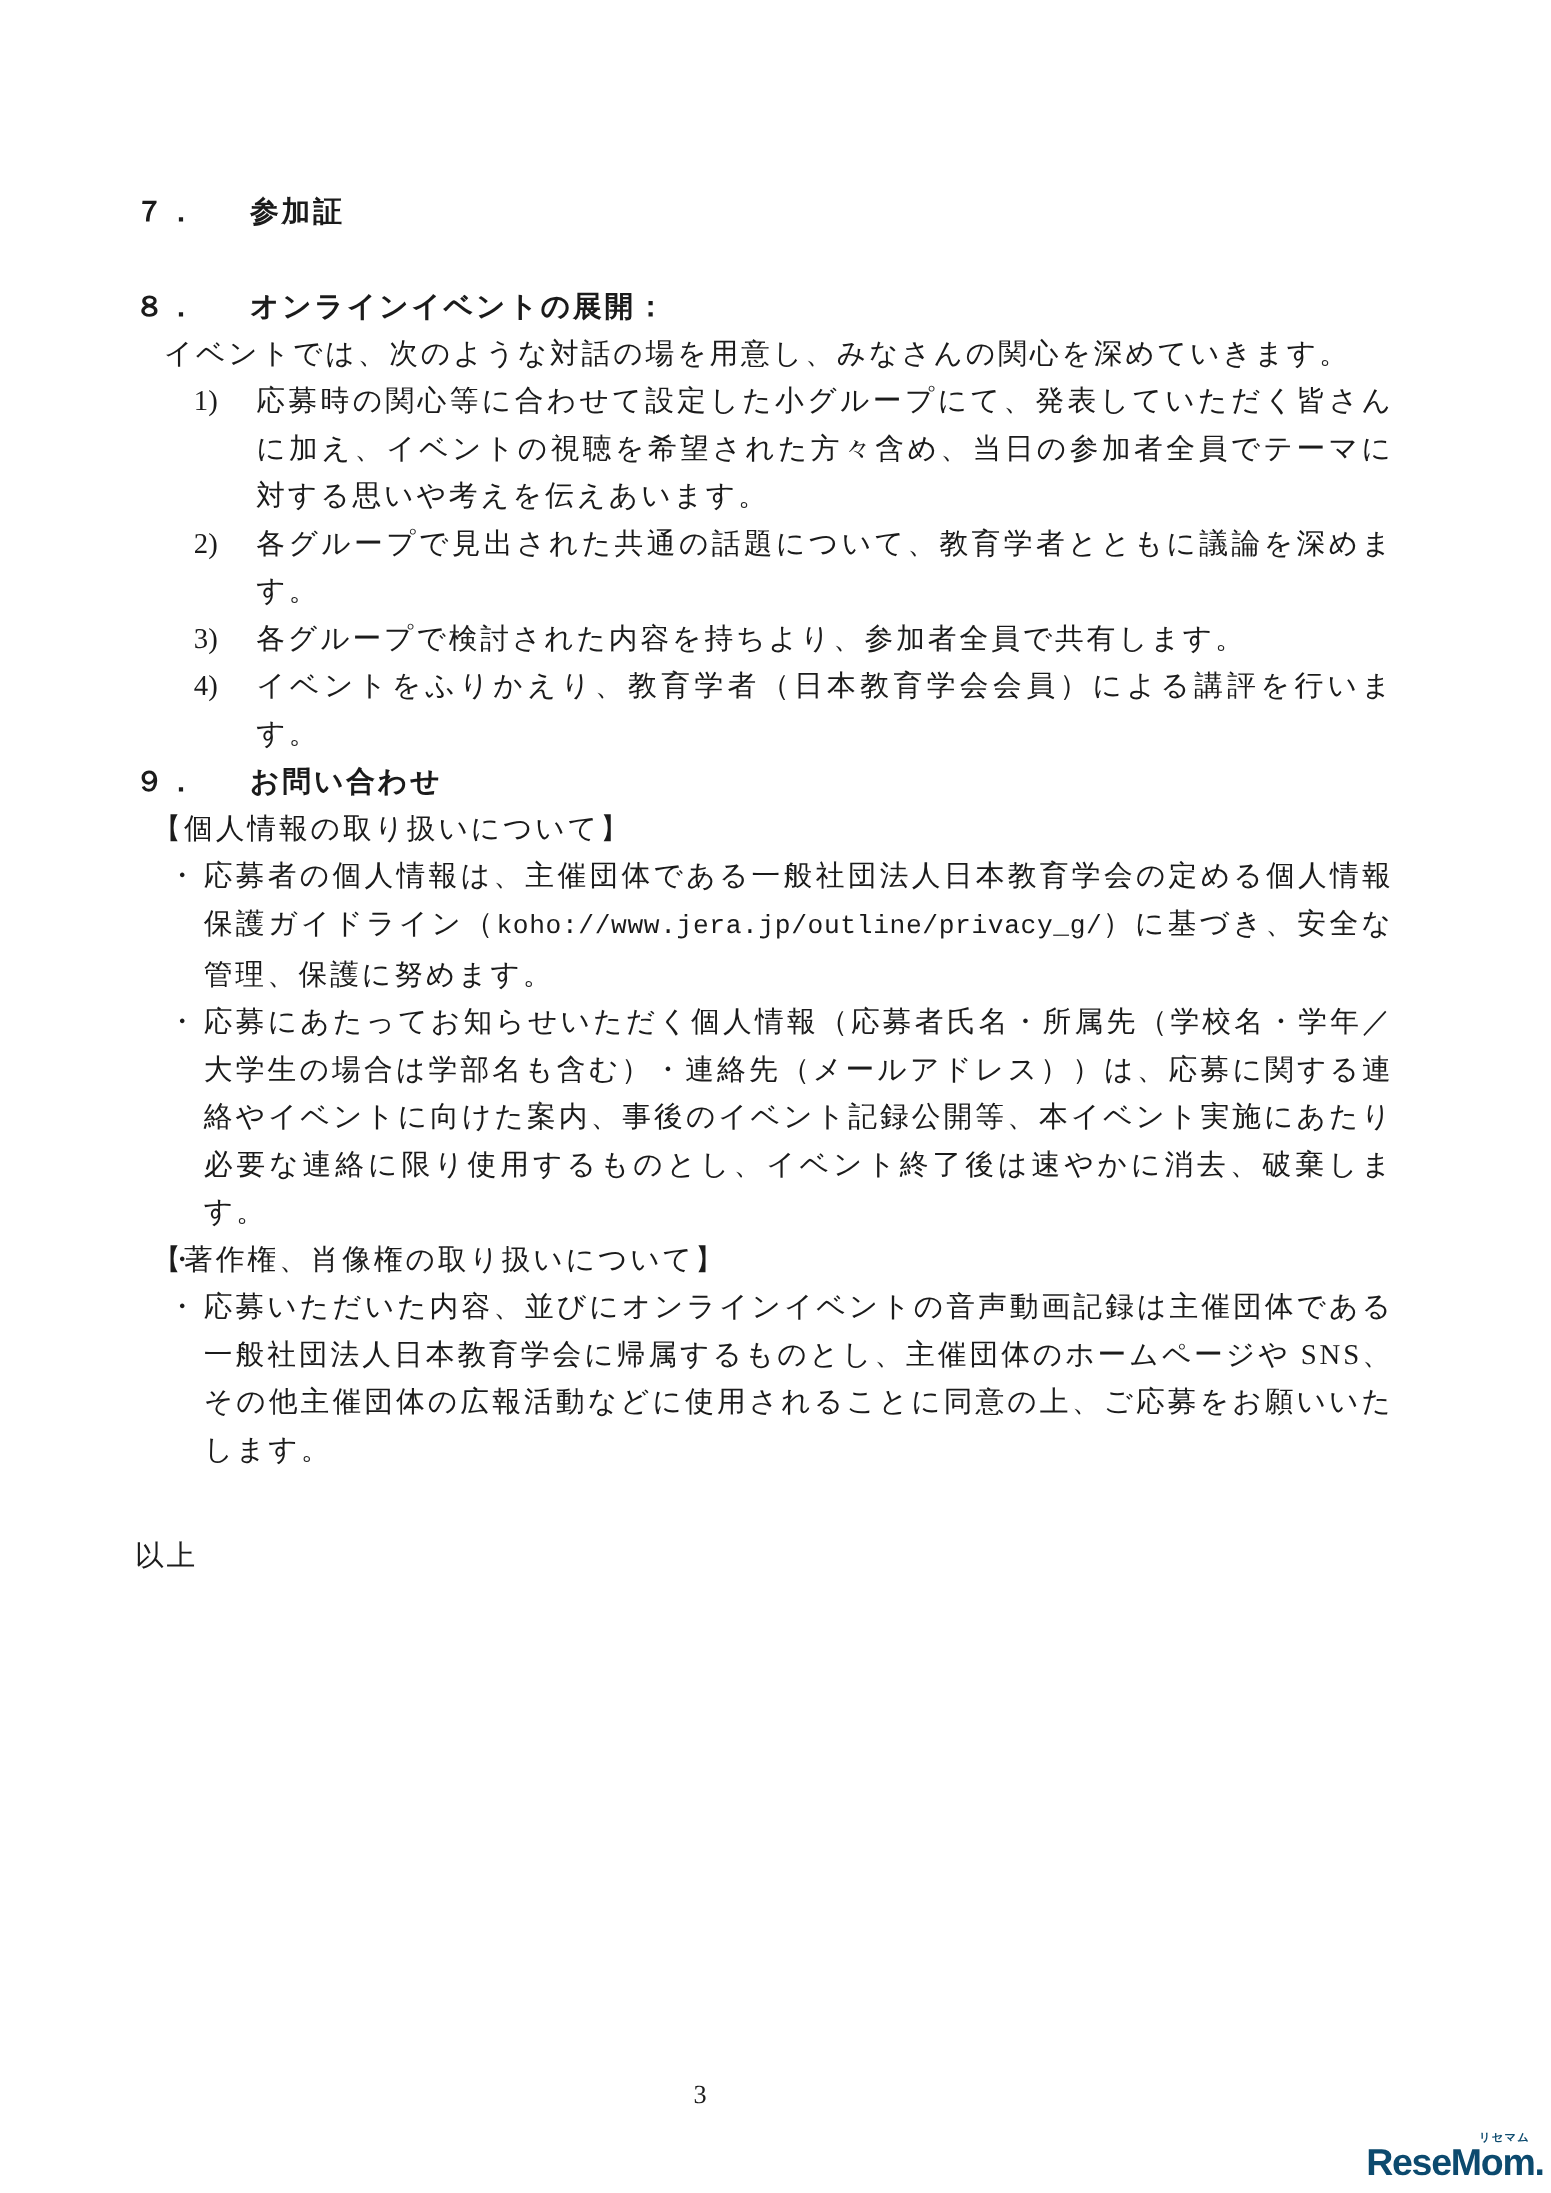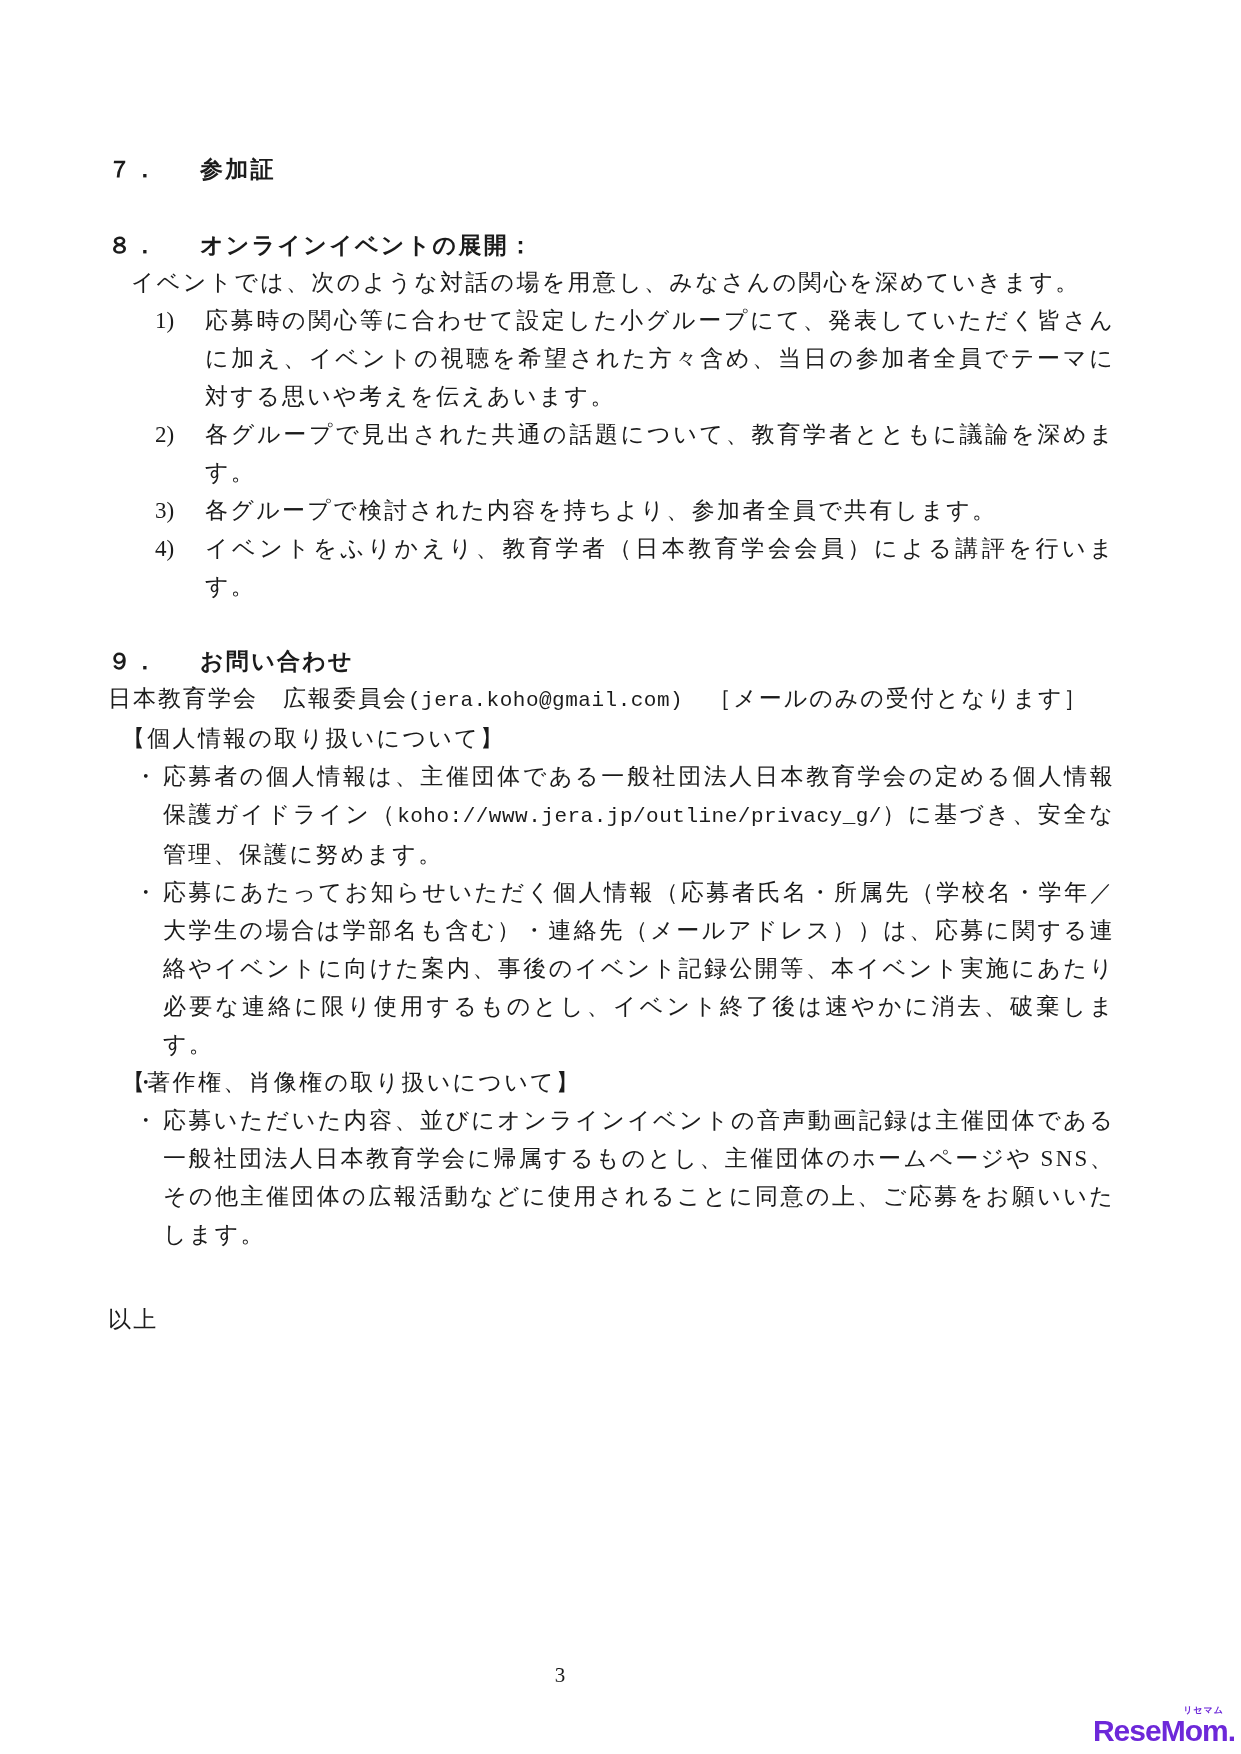--- a/index.html
+++ b/index.html
@@ -23,21 +23,21 @@
     line-height:38px;
     letter-spacing:2.3px;
   }
   .content p{margin:0;}
   .sec-heading{
     font-family:"Liberation Sans","DejaVu Sans",sans-serif;
     font-weight:bold;
   }
   .sec-num{display:inline-block;width:92px;}
   .mt-s8{margin-top:38px;}
-  .mt-s9{margin-top:36px;}
+  .mt-s9{}
   .mt-other{margin-top:26px;}
   .para-s7{margin-left:32px;text-indent:23px;text-align:justify;}
   .intro{margin-left:32px;text-indent:23px;}
   .num-item{position:relative;padding-left:97px;text-align:justify;}
   .num-marker{position:absolute;left:47px;letter-spacing:0;}
   .contact{margin-left:37px;white-space:nowrap;letter-spacing:2px;}
   .mono{
     font-family:"Liberation Mono","DejaVu Sans Mono",monospace;
     font-size:21px;
     letter-spacing:0.5px;
@@ -104,23 +104,20 @@
         <span class="num-marker">3)</span><span>各グループで検討された内容を持ちより、参加者全員で共有します。</span>
       </div>
       <div class="num-item">
         <span class="num-marker">4)</span><span>イベントをふりかえり、教育学者（日本教育学会会員）による講評を行います。</span>
       </div>
     </div>
 
     <div class="sec-heading mt-s9">
       <span class="sec-num">９．</span><span class="sec-title">お問い合わせ</span>
     </div>
-    <p class="contact">
-      <span>日本教育学会　広報委員会</span><span class="mono">(jera.koho@gmail.com)</span><span>　［メールのみの受付となります］</span>
-    </p>
 
 
     <div class="bracket-heading">【個人情報の取り扱いについて】</div>
 
     <div class="bullet-item">
       <span class="bullet-marker">・</span><span>応募者の個人情報は、主催団体である一般社団法人日本教育学会の定める個人情報保護ガイドライン（</span><span class="mono">koho://www.jera.jp/outline/privacy_g/</span><span>）に基づき、安全な管理、保護に努めます。</span>
     </div>
     <div class="bullet-item">
       <span class="bullet-marker">・</span><span>応募にあたってお知らせいただく個人情報（応募者氏名・所属先（学校名・学年／大学生の場合は学部名も含む）・連絡先（メールアドレス））は、応募に関する連絡やイベントに向けた案内、事後のイベント記録公開等、本イベント実施にあたり必要な連絡に限り使用するものとし、イベント終了後は速やかに消去、破棄します。</span>
     </div>
@@ -132,16 +129,16 @@
 
     <div class="bullet-item">
       <span class="bullet-marker">・</span><span>応募いただいた内容、並びにオンラインイベントの音声動画記録は主催団体である一般社団法人日本教育学会に帰属するものとし、主催団体のホームページや SNS、その他主催団体の広報活動などに使用されることに同意の上、ご応募をお願いいたします。</span>
     </div>
 
     <div class="closing">以上</div>
   </main>
 
   <div class="page-number">3</div>
 
-  <div class="watermark" style="color:#6d28d9;">
+  <div class="watermark" style="color:#0c4a6e;">
     <span class="wm-ruby">リセマム</span><span class="wm-text">ReseMom</span><span class="wm-dot">.</span>
   </div>
 </div>
 
 </body></html>

